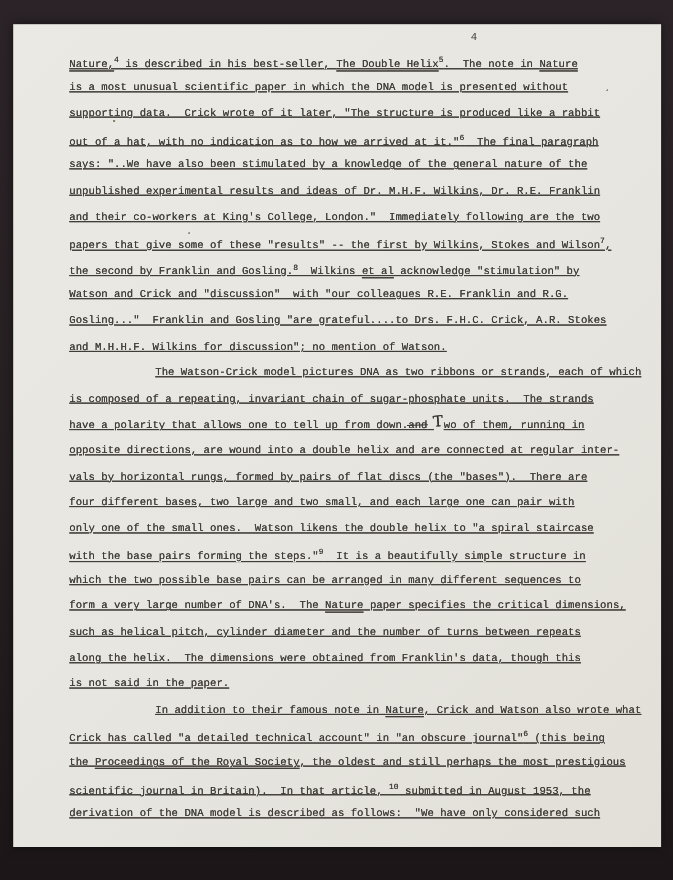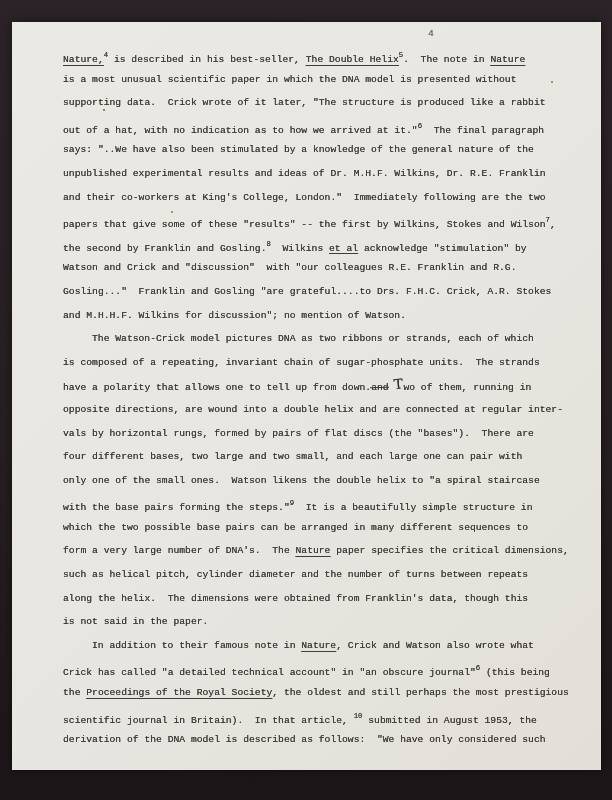--- a/index.html
+++ b/index.html
@@ -21,24 +21,24 @@
       linear-gradient(135deg, #ebe9e4 0%, #e8e6e0 50%, #e1dfd8 100%);
     box-shadow: 0 0 8px rgba(0,0,0,0.55);
   }
   .page-number {
     position: absolute; top: 6px; left: 416px;
     font-size: 9.7px; color: #44413c;
   }
   .text-block {
     position: absolute; top: 22px; left: 51px; width: 520px;
     font-size: 9.7px; line-height: 23.6px; color: #403d39;
-    white-space: pre; text-shadow: 0 0 0.4px #4a4540;
+    white-space: pre; text-shadow: 0 0 0.4px #4a4540; text-decoration: underline;
   }
   .line { height: 23.6px; }
-  .line.indent { text-indent: 29px; }
+  .line.indent { text-indent: 29px; text-align: right; }
   .u { text-decoration: underline; text-underline-offset: 2.5px; }
   .sup { font-size: 7.3px; vertical-align: 4.5px; }
   .strike { position: relative; }
   .strike::after {
     content: ""; position: absolute; left: -1px; right: -1px; top: 44%;
     border-top: 1.3px solid #3c3936; transform: rotate(-2deg);
   }
   .hand {
     font-family: "DejaVu Serif", serif; font-size: 13.5px;
     display: inline-block; transform: rotate(-5deg) translateY(-1.5px);

